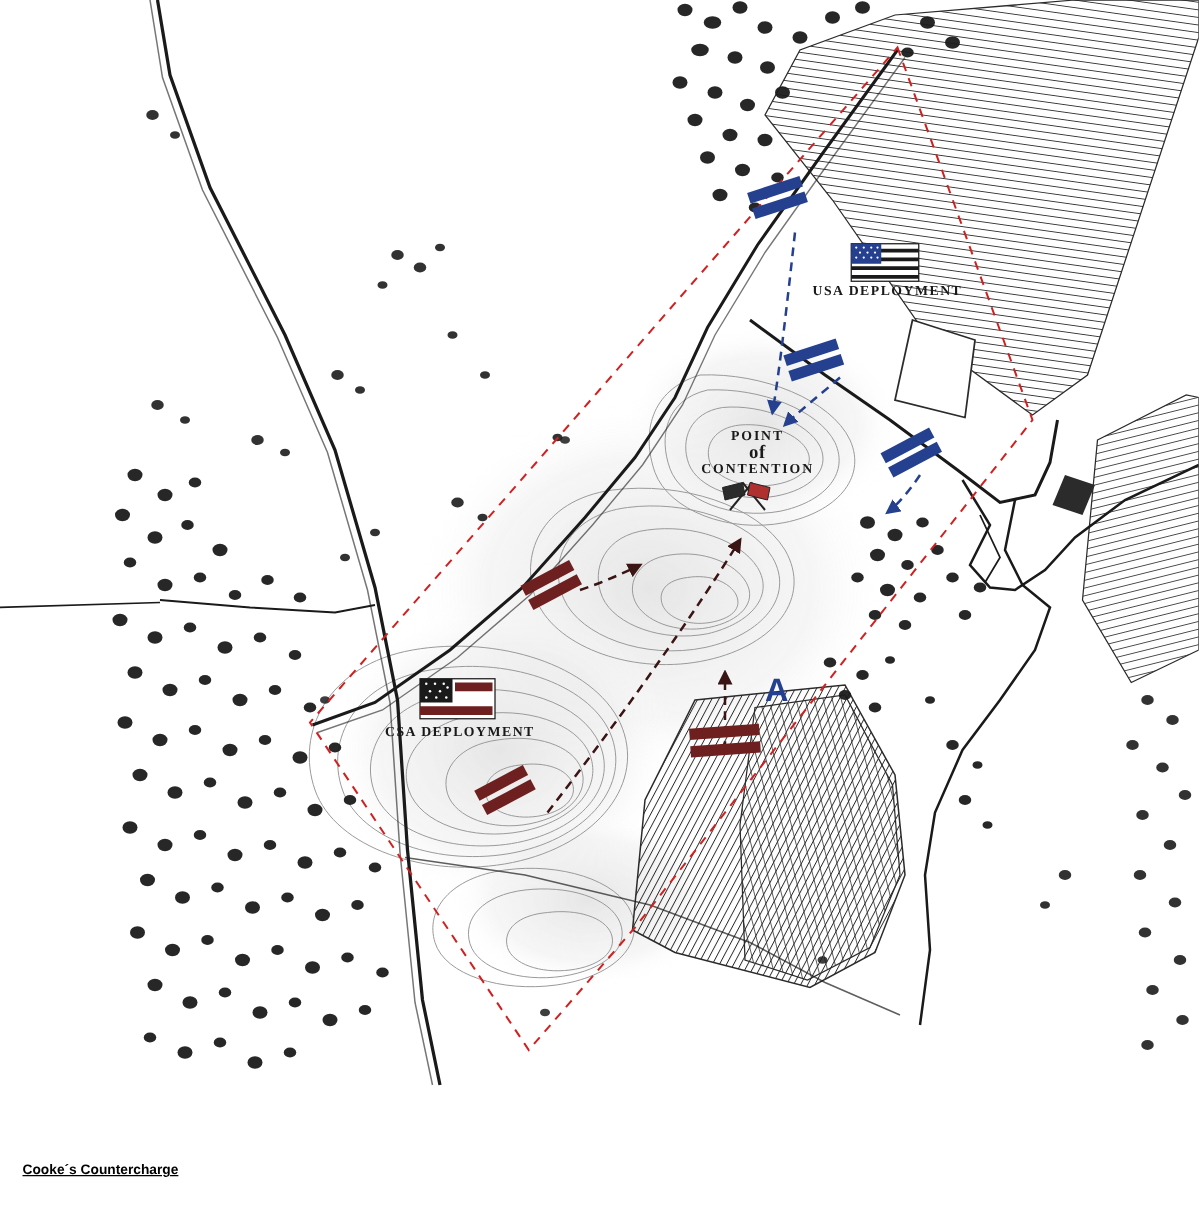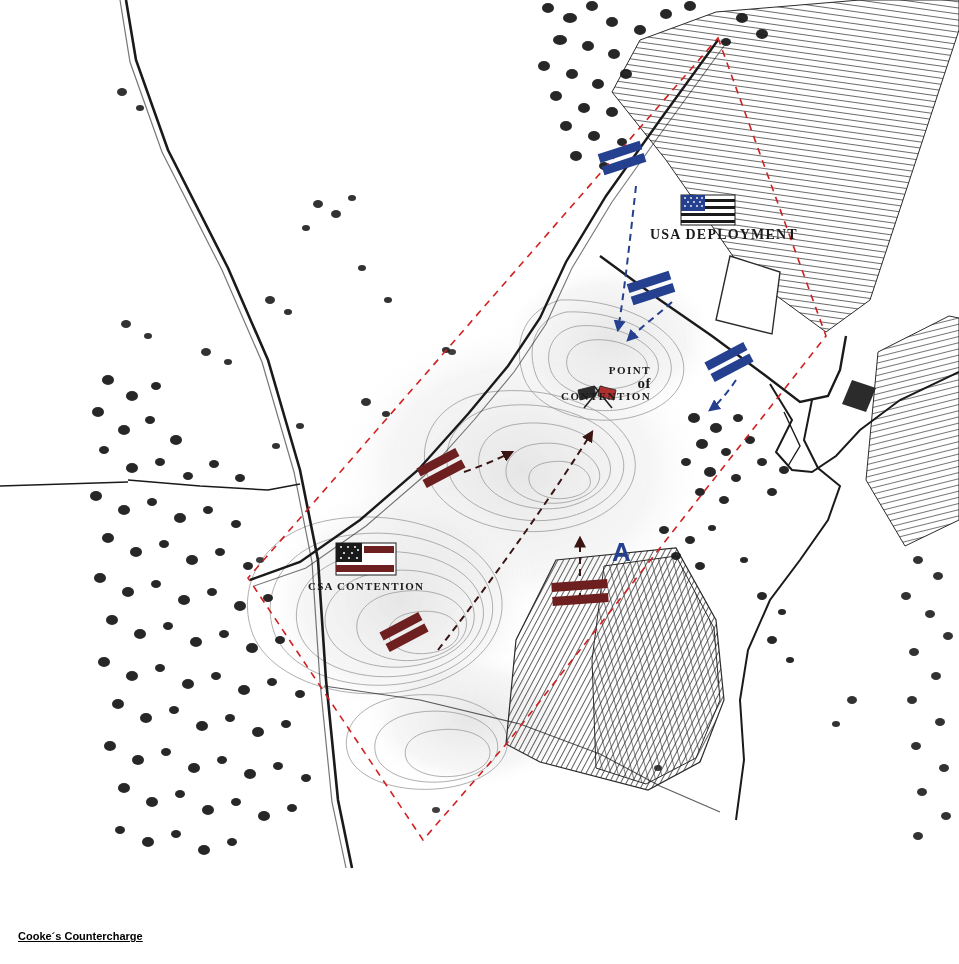--- a/index.html
+++ b/index.html
@@ -37,36 +37,35 @@
     position: absolute;
     font-family: "Liberation Serif", serif;
     font-weight: bold;
     color: #1a1a1a;
     letter-spacing: 1.2px;
     white-space: nowrap;
   }
   .label-usa {
     left: 650px;
     top: 227px;
-    font-size: 14px;
+    font-size: 11px;
   }
   .label-csa {
     left: 308px;
     top: 580px;
     font-size: 11px;
   }
   .label-poc {
     left: 561px;
     top: 343px;
     font-size: 11px;
-    text-align: right;
+    text-align: center;
     width: 90px;
     line-height: 13px;
     letter-spacing: 1.5px;
-    margin-top: 21px;
   }
   .label-poc .small {
     font-size: 15px;
     letter-spacing: 0.5px;
     font-weight: bold;
   }
   .label-marker-a {
     left: 612px;
     top: 537px;
     font-size: 26px;
@@ -445,21 +444,21 @@
           <circle cx="21" cy="15" r="1"></circle>
       </g>
       <rect x="28" y="3" width="30" height="7" fill="#6e1f1f"></rect>
       <rect x="0" y="22" width="58" height="7" fill="#6e1f1f"></rect>
     </g>
 
   </svg>
 
   <div class="overlay">
     <div class="label label-usa">USA  DEPLOYMENT</div>
-    <div class="label label-csa">CSA  CONTENTION</div>
+    <div class="label label-csa">CSA  DEPLOYMENT</div>
     <div class="label label-poc">
       <div>POINT</div>
       <div class="small">of</div>
       <div>CONTENTION</div>
     </div>
     <div class="label label-marker-a">A</div>
   </div>
 
   <div class="caption">Cooke´s Countercharge</div>
 

